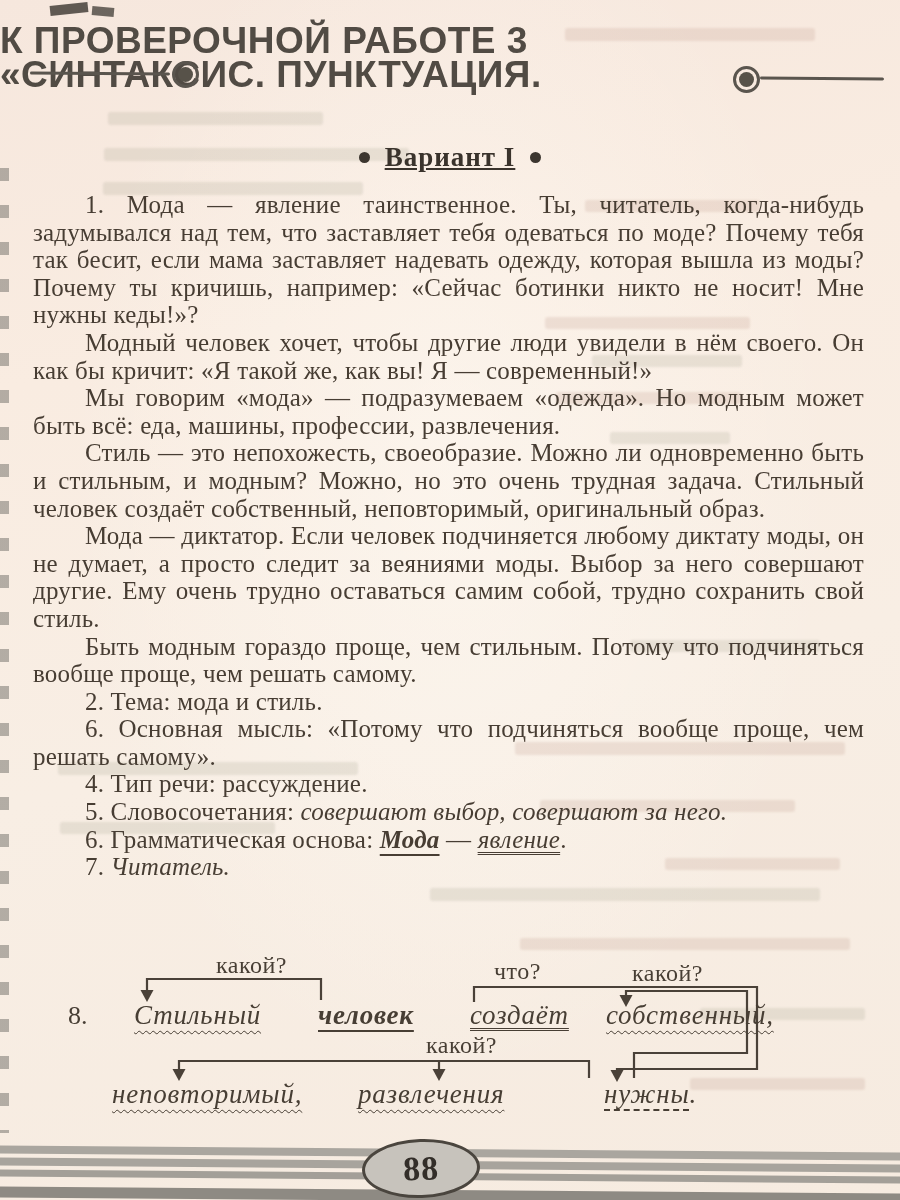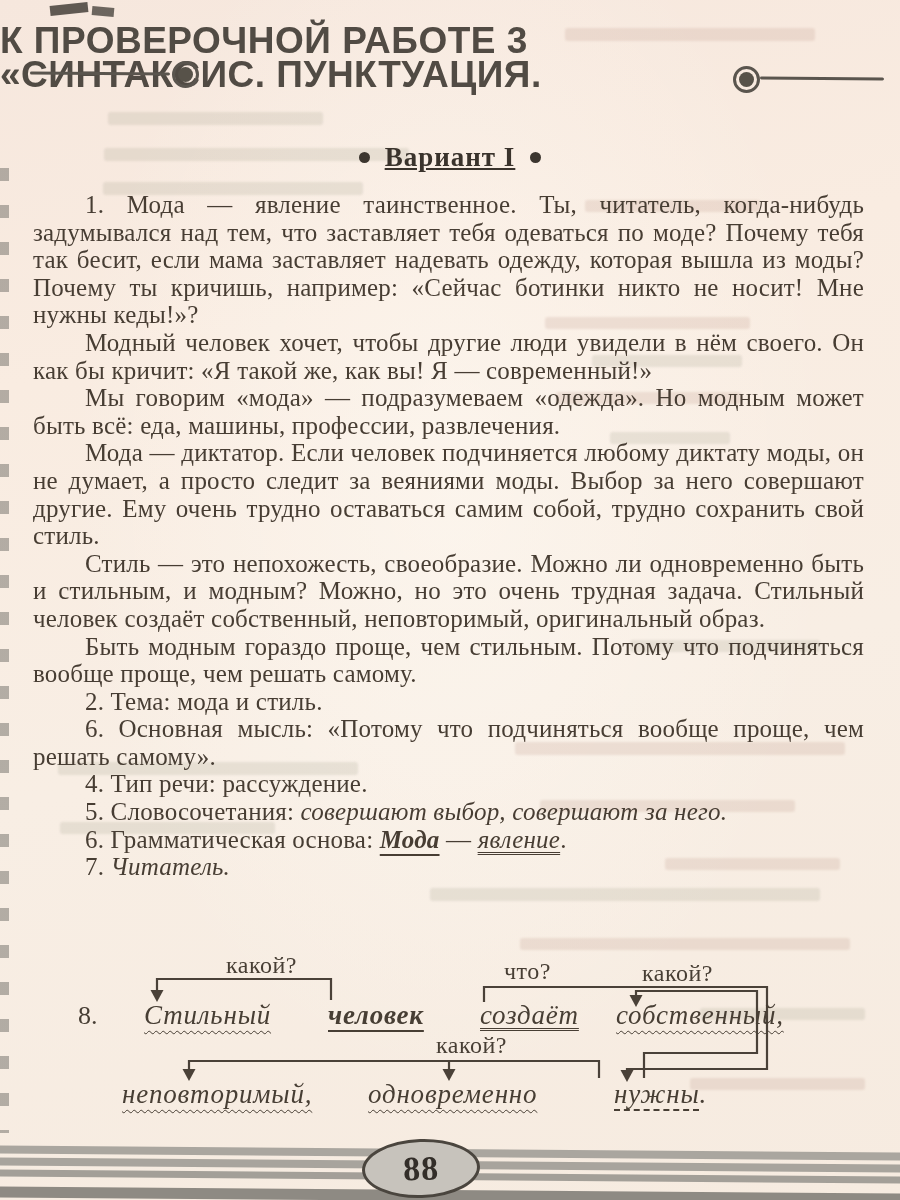--- a/index.html
+++ b/index.html
@@ -36,21 +36,21 @@
   .textblock{position:absolute;left:33px;right:36px;top:191px;
     font-size:25px;line-height:27.6px;text-align:justify;letter-spacing:.2px;}
   .textblock p{margin:0;text-indent:52px;}
   .it{font-style:italic;}
   .u-solid,.u-double,.u-wavy,.u-dashed{text-decoration-skip-ink:none;}
   .u-solid{text-decoration:underline;text-decoration-thickness:1.6px;text-underline-offset:6px;font-weight:bold;}
   .u-double{text-decoration:underline double;text-decoration-thickness:1.1px;text-underline-offset:4px;}
   .u-wavy{text-decoration:underline wavy;text-decoration-thickness:1.3px;text-underline-offset:6px;}
   .u-dashed{text-decoration:underline dashed;text-decoration-thickness:1.7px;text-underline-offset:6px;}
   
-  .diagram{position:absolute;left:38px;top:948px;width:845px;height:212px;font-style:italic;font-size:27px;color:#473e34;}
+  .diagram{position:absolute;left:28px;top:948px;width:845px;height:212px;font-style:italic;font-size:27px;color:#473e34;}
   .diagram svg{position:absolute;left:0;top:0;}
   .diagram .word{position:absolute;white-space:nowrap;letter-spacing:.8px;}
   .diagram .num{position:absolute;font-style:normal;font-size:26px;}
   .diagram .qlabel{position:absolute;font-style:normal;font-size:24px;letter-spacing:.5px;white-space:nowrap;}
   
   .stripes{position:absolute;left:-10px;top:1149px;width:920px;height:55px;transform:rotate(.45deg);}
   .stripes .bar{position:absolute;left:0;width:100%;}
   .bar.b1{top:0;height:8px;background:#aaa69f;}
   .bar.b2{top:12px;height:8px;background:#a8a49d;}
   .bar.b3{top:24px;height:7px;background:#a39f98;}
@@ -100,22 +100,22 @@
   <div class="variant">
     <span class="dot"></span>
     <span class="vlabel">Вариант I</span>
     <span class="dot"></span>
   </div>
 
   <div class="textblock">
     <p>1. Мода — явление таинственное. Ты, читатель, когда-нибудь задумывался над тем, что заставляет тебя одеваться по моде? Почему тебя так бесит, если мама заставляет надевать одежду, которая вышла из моды? Почему ты кричишь, например: «Сейчас ботинки никто не носит! Мне нужны кеды!»?</p>
     <p>Модный человек хочет, чтобы другие люди увидели в нём своего. Он как бы кричит: «Я такой же, как вы! Я — современный!»</p>
     <p>Мы говорим «мода» — подразумеваем «одежда». Но модным может быть всё: еда, машины, профессии, развлечения.</p>
+    <p>Стиль — это непохожесть, своеобразие. Можно ли одновременно быть и стильным, и модным? Можно, но это очень трудная задача. Стильный человек создаёт собственный, неповторимый, оригинальный образ.</p>
     <p>Мода — диктатор. Если человек подчиняется любому диктату моды, он не думает, а просто следит за веяниями моды. Выбор за него совершают другие. Ему очень трудно оставаться самим собой, трудно сохранить свой стиль.</p>
-    <p>Стиль — это непохожесть, своеобразие. Можно ли одновременно быть и стильным, и модным? Можно, но это очень трудная задача. Стильный человек создаёт собственный, неповторимый, оригинальный образ.</p>
     <p>Быть модным гораздо проще, чем стильным. Потому что подчиняться вообще проще, чем решать самому.</p>
     <p>2. Тема: мода и стиль.</p>
     <p>6. Основная мысль: «Потому что подчиняться вообще проще, чем решать самому».</p>
     <p>4. Тип речи: рассуждение.</p>
     <p><span>5. Словосочетания: </span><span class="it">совершают выбор, совершают за него.</span></p>
     <p><span>6. Грамматическая основа: </span><span class="it u-solid">Мода</span><span> — </span><span class="it u-double">явление</span><span>.</span></p>
     <p><span>7. </span><span class="it">Читатель.</span></p>
   </div>
 
   <div class="diagram">
@@ -139,21 +139,21 @@
     <span class="qlabel" style="left:466px;top:10px;">что?</span>
     <span class="qlabel" style="left:604px;top:12px;">какой?</span>
     <span class="qlabel" style="left:398px;top:84px;">какой?</span>
 
     <span class="num" style="left:40px;top:53px;">8.</span>
     <span class="word u-wavy" style="left:106px;top:52px;">Стильный</span>
     <span class="word u-solid" style="left:290px;top:52px;">человек</span>
     <span class="word u-double" style="left:442px;top:52px;">создаёт</span>
     <span class="word u-wavy" style="left:578px;top:52px;">собственный,</span>
     <span class="word u-wavy" style="left:84px;top:131px;">неповторимый,</span>
-    <span class="word u-wavy" style="left:330px;top:131px;">одновременно</span>
+    <span class="word u-wavy" style="left:330px;top:131px;">развлечения</span>
     <span class="word" style="left:576px;top:131px;"><span class="u-dashed">нужны</span><span>.</span></span>
   </div>
 
   <div class="stripes">
     <div class="bar b1"></div>
     <div class="bar b2"></div>
     <div class="bar b3"></div>
     <div class="bar b4"></div>
   </div>
   <div class="page-oval">

